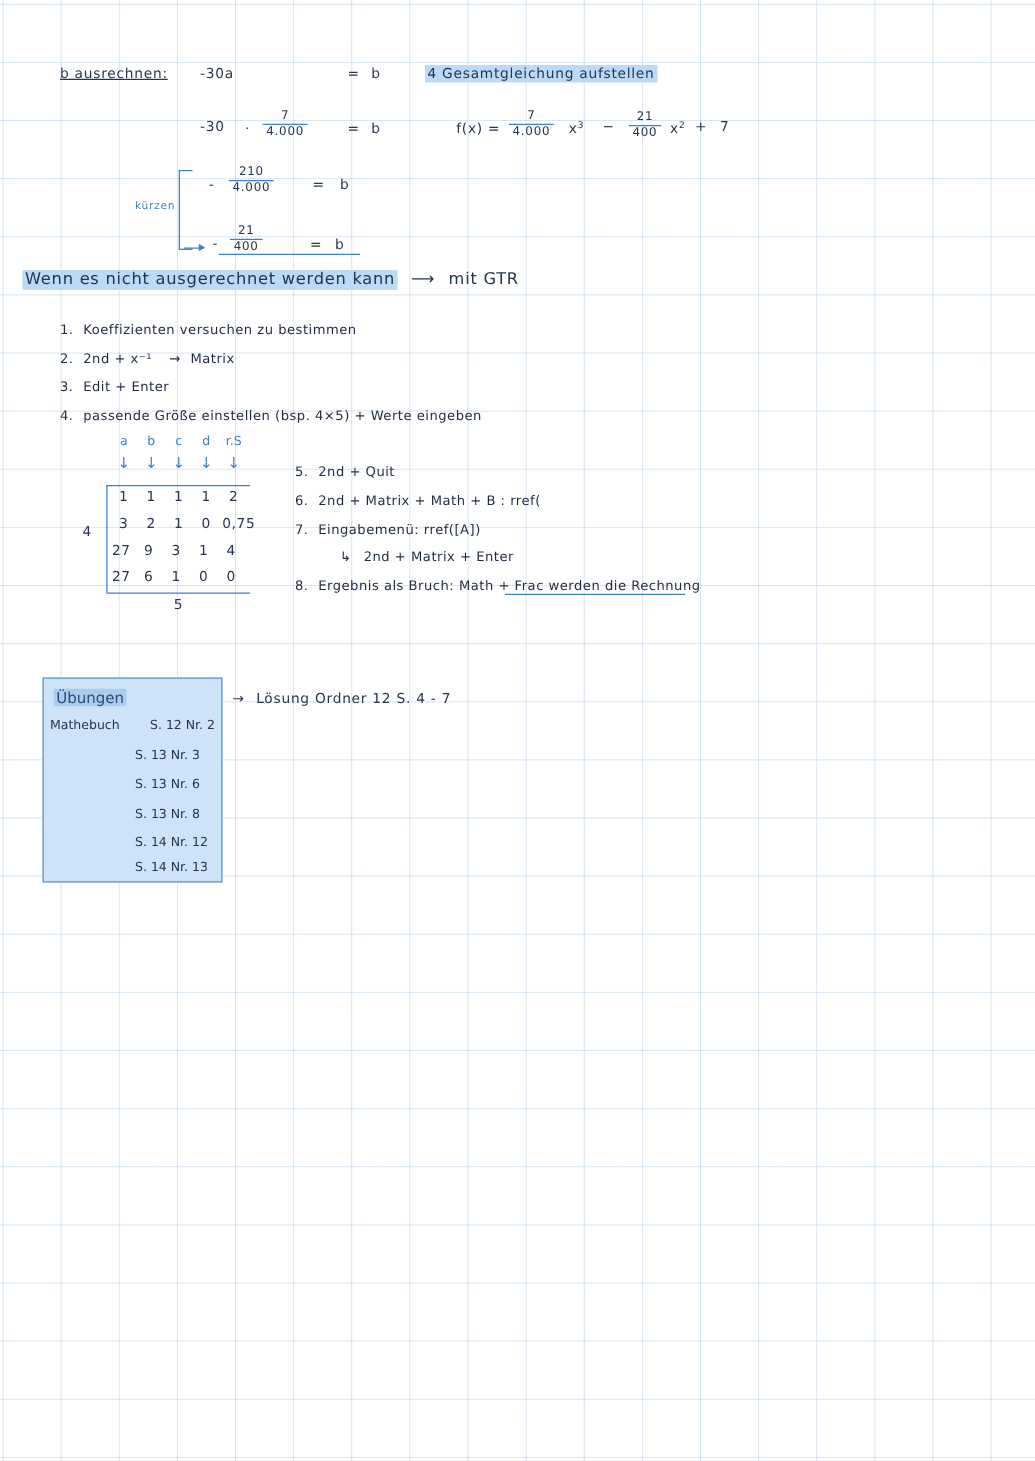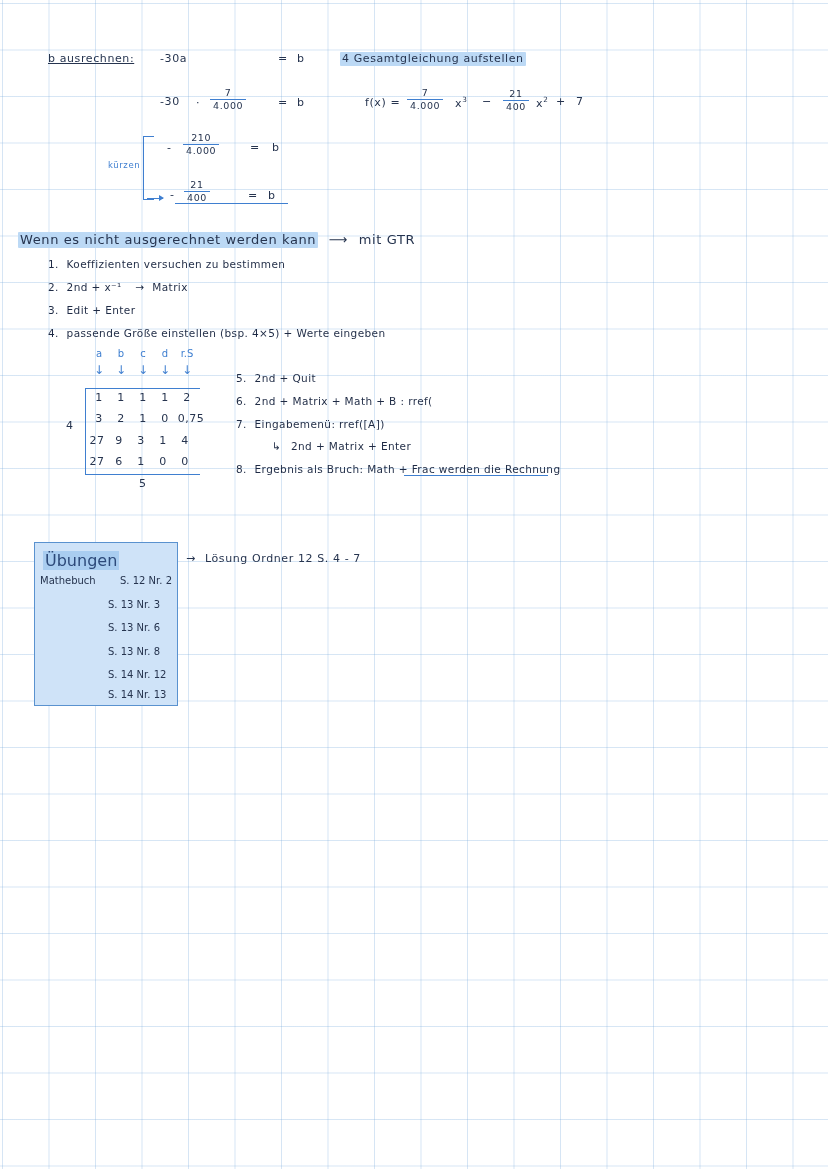--- a/index.html
+++ b/index.html
@@ -142,21 +142,21 @@
     text-align: center;
   }
   
   .ubox {
     position: absolute;
     background: #cfe3f8;
     border: 1.4px solid #5a92cf;
   }
   .ubox-title {
     position: absolute;
-    font-size: 16px;
+    font-size: 12px;
     color: #2d4a7a;
   }
   .ubox-title-hl {
     background: #a9cdf0;
     padding: 0 2px;
   }
   .uline {
     position: absolute;
     font-size: 10px;
     color: #26344f;
@@ -235,21 +235,21 @@
   <div class="hw" style="left:501px; top:89px;">
     <span class="frac">
       <span class="num">21</span>
       <span class="den">400</span>
     </span>
   </div>
   <div class="hw" style="left:536px; top:95px;"><span>x</span><sup>2</sup></div>
   <div class="hw" style="left:556px; top:95px;">+</div>
   <div class="hw" style="left:576px; top:95px;">7</div>
 
-  <div class="hw big" style="left:18px; top:232px;">
+  <div class="hw big" style="left:18px; top:216px;">
     <span class="hl">Wenn es nicht ausgerechnet werden kann</span>
     <span style="margin:0 6px;">⟶</span>
     <span>mit GTR</span>
   </div>
 
   <div class="step" style="left:48px; top:258px;">
     <span>1.</span>
     <span style="margin-left:4px;">Koeffizienten versuchen zu bestimmen</span>
   </div>
   <div class="step" style="left:48px; top:281px;">

